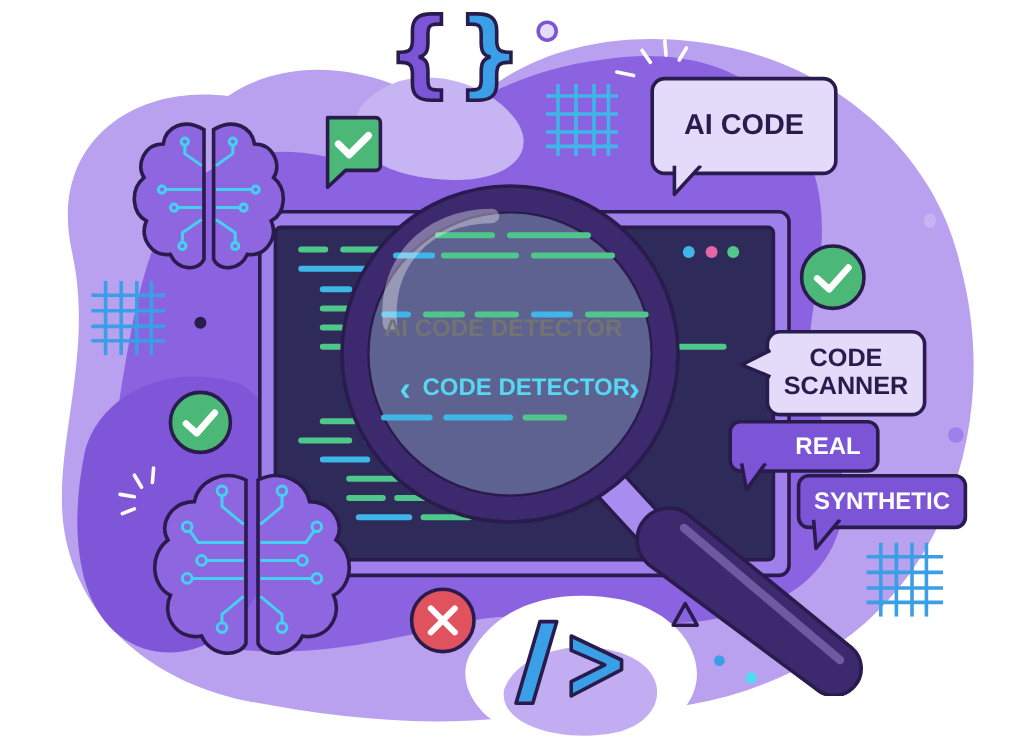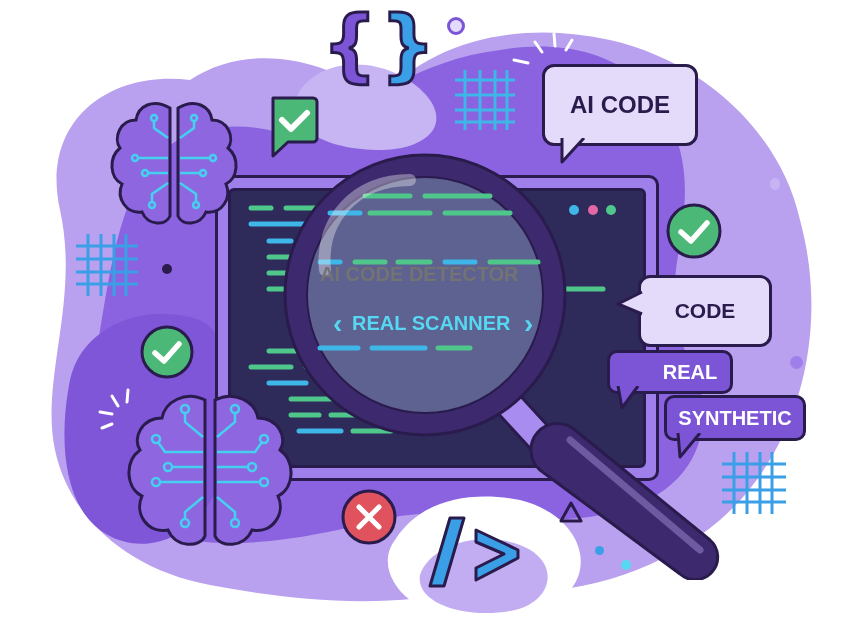--- a/index.html
+++ b/index.html
@@ -154,21 +154,21 @@
       <line x1="220" y1="122" x2="268" y2="122" stroke="#4fc78a"></line>
     <line x1="50" y1="208" x2="88" y2="208" stroke="#3fb6e8"></line>
       <line x1="102" y1="208" x2="155" y2="208" stroke="#3fb6e8"></line>
       <line x1="168" y1="208" x2="200" y2="208" stroke="#4fc78a"></line>
   </g>
 
   <path d="M55,130 C50,80 85,40 140,40" fill="none" stroke="#ffffff" stroke-opacity="0.35" stroke-width="12" stroke-linecap="round"></path>
 </svg>
 <div class="lens-text" style="left:320px;top:263px;font-size:20px;color:#737373;">AI CODE DETECTOR</div>
 <div class="lens-text" style="left:333px;top:309px;font-size:28px;color:#56d7f2;line-height:30px;">‹</div>
-<div class="lens-text" style="left:352px;top:312px;font-size:20px;color:#56d7f2;">REAL SCANNER</div>
+<div class="lens-text" style="left:352px;top:312px;font-size:20px;color:#56d7f2;">CODE DETECTOR</div>
 <div class="lens-text" style="left:524px;top:309px;font-size:28px;color:#56d7f2;line-height:30px;">›</div>
 
 <svg class="abs" style="left:108px;top:98px;width:132px;height:130px" viewBox="0 0 132 130">
   <path d="M62,10 C45,0 30,8 28,22 C12,22 5,40 12,50 C0,60 2,80 14,86 C8,100 18,116 34,114 C40,128 58,128 62,118 Z" fill="#8e67e0" stroke="#2a1b4d" stroke-width="3"></path>
   <path d="M70,10 C87,0 102,8 104,22 C120,22 127,40 120,50 C132,60 130,80 118,86 C124,100 114,116 98,114 C92,128 74,128 70,118 Z" fill="#8e67e0" stroke="#2a1b4d" stroke-width="3"></path>
   <g stroke="#45d0f0" stroke-width="2.5" fill="none">
     <path d="M60,40 L46,30 L46,22"></path>
       <circle cx="46" cy="20" r="3"></circle>
     <path d="M60,60 L30,60"></path>
       <circle cx="27" cy="60" r="3"></circle>
@@ -245,20 +245,21 @@
 
 <svg class="abs" style="left:558px;top:500px;width:26px;height:24px" viewBox="0 0 26 24">
   <path d="M13,3 L23,21 L3,21 Z" fill="none" stroke="#2a1b4d" stroke-width="3" stroke-linejoin="round"></path>
 </svg>
 <div class="abs" style="left:595px;top:546px;width:9px;height:9px;border-radius:50%;background:#3a9fe6;"></div>
 <div class="abs" style="left:621px;top:560px;width:10px;height:10px;border-radius:50%;background:#56d7f2;"></div>
 <div class="abs" style="left:790px;top:356px;width:13px;height:13px;border-radius:50%;background:#9f80ea;"></div>
 
 <div class="bubble-light" style="left:638px;top:275px;width:128px;height:66px;font-size:21px;">
   <span>CODE</span>
+  <span>SCANNER</span>
 </div>
 <svg class="abs" style="left:616px;top:290px;width:28px;height:26px" viewBox="0 0 28 26">
   <path d="M26,2 L2,14 L26,24" fill="#e4dafa" stroke="#2a1b4d" stroke-width="3" stroke-linejoin="round"></path>
 </svg>
 
 <div class="bubble-dark" style="left:607px;top:350px;width:80px;height:38px;font-size:20px;padding-left:40px;">REAL</div>
 <svg class="abs" style="left:616px;top:386px;width:24px;height:24px" viewBox="0 0 24 24">
   <path d="M2,0 L6,22 L22,0" fill="#7b55d6" stroke="#2a1b4d" stroke-width="3" stroke-linejoin="round"></path>
 </svg>
 

